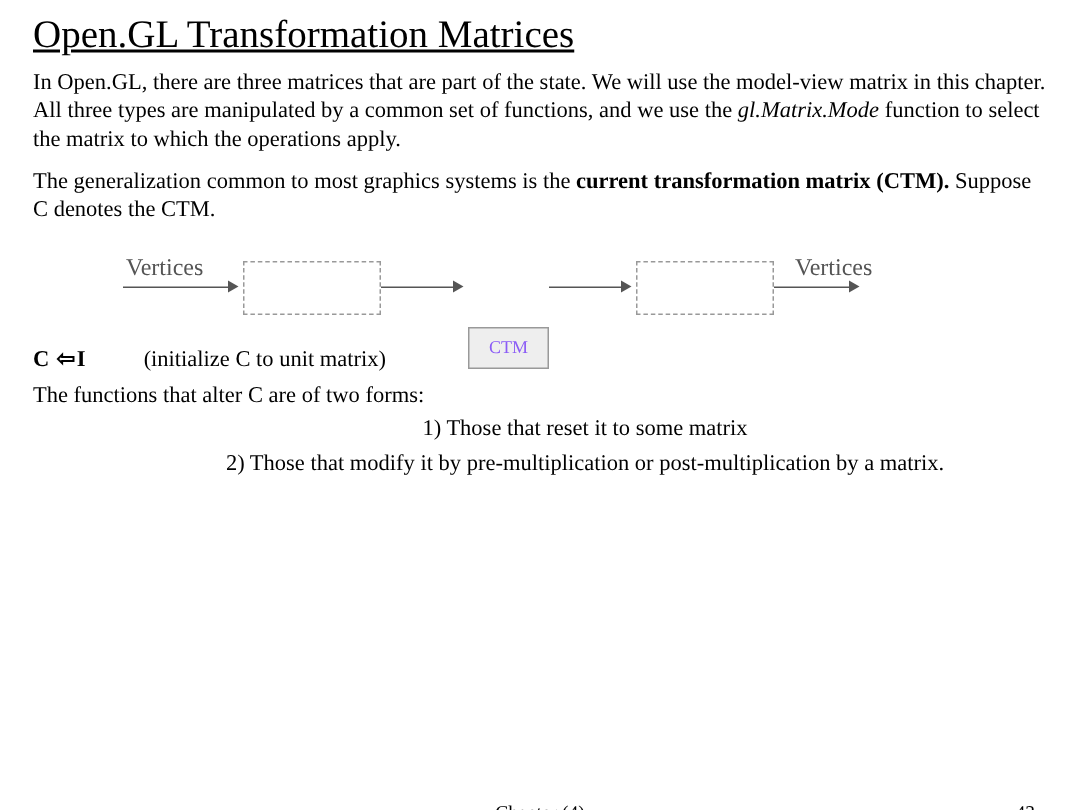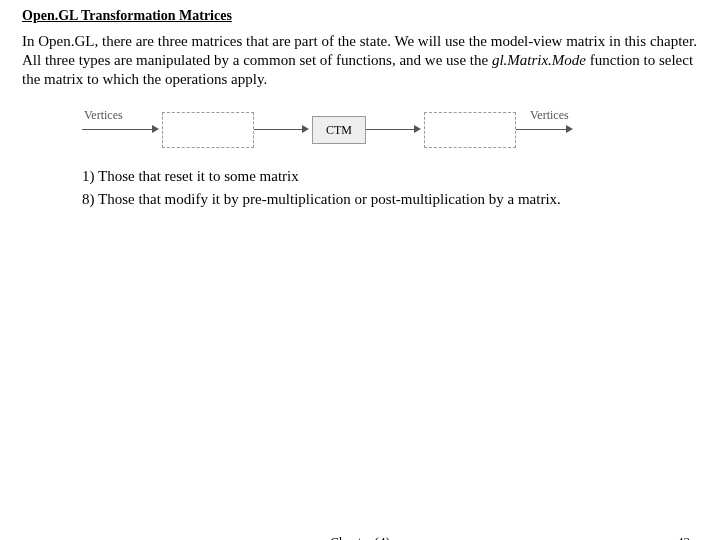--- a/index.html
+++ b/index.html
@@ -13,22 +13,22 @@
     background: #fff;
     box-sizing: border-box;
   }
   .page {
     padding: 8px 22px 8px 22px;
     position: relative;
     height: 100%;
     box-sizing: border-box;
   }
   .title {
-    font-size: 14px;
-    font-weight: bold;
+    font-size: 26px;
+    font-weight: normal;
     text-decoration: underline;
     margin-bottom: 8px;
   }
   .para {
     line-height: 1.25;
     margin-bottom: 10px;
   }
   .italic { font-style: italic; }
   .bold { font-weight: bold; }
   .diagram {
@@ -38,21 +38,22 @@
     height: 62px;
   }
   .box {
     position: absolute;
     border: 1px solid #999;
     background: #eee;
     font-size: 12px;
     display: flex;
     align-items: center;
     justify-content: center;
-    color: #000000;
+    color: #8b5cf6;
+    margin-top: 40px;
   }
   .dashbox {
     position: absolute;
     border: 1px dashed #999;
     background: #fff;
   }
   .arrow-line {
     position: absolute;
     height: 1px;
     background: #555;
@@ -61,35 +62,36 @@
   .arrow-head {
     position: absolute;
     width: 0; height: 0;
     border-top: 4px solid transparent;
     border-bottom: 4px solid transparent;
     border-left: 7px solid #555;
     top: 27px;
   }
   .dlabel {
     position: absolute;
-    font-size: 12px;
+    font-size: 16px;
     color: #555;
   }
   .eqrow {
     margin: 6px 0 6px 0;
   }
   .eqrow .lhs { display: inline-block; min-width: 70px; font-weight: bold; }
   .inline-arrow {
     display: inline-block;
     font-weight: bold;
     font-size: 15px;
     margin: 0 1px;
   }
   .list {
     margin: 4px 0 10px 60px;
+    text-align: center;
   }
   .list-item {
     margin-bottom: 6px;
   }
   .eq3 {
     margin: 6px 0 6px 0;
   }
   .eq3 .chunk {
     display: inline-block;
     font-weight: bold;
@@ -116,42 +118,52 @@
 <body>
 
 <div class="page">
 
   <div class="title">Open.GL Transformation Matrices</div>
 
   <div class="para">
     <span>In Open.GL, there are three matrices that are part of the state.  We will use the model-view matrix in this chapter.  All three types are manipulated by a common set of functions, and we use the </span><span class="italic">gl.Matrix.Mode</span><span> function to select the matrix to which the operations apply.</span>
   </div>
 
+  <div class="para">
+    <span>The generalization common to most graphics systems is the </span><span class="bold">current transformation matrix (CTM).</span><span>  Suppose C denotes the CTM.</span>
+  </div>
 
   <div class="diagram">
     <span class="dlabel" style="left:22px; top:10px;">Vertices</span>
     <div class="arrow-line" style="left:20px; width:70px;"></div>
     <div class="arrow-head" style="left:90px;"></div>
     <div class="dashbox" style="left:100px; top:14px; width:90px; height:34px;"></div>
     <div class="arrow-line" style="left:192px; width:48px;"></div>
     <div class="arrow-head" style="left:240px;"></div>
     <div class="box" style="left:250px; top:18px; width:52px; height:26px;">CTM</div>
     <div class="arrow-line" style="left:304px; width:48px;"></div>
     <div class="arrow-head" style="left:352px;"></div>
     <div class="dashbox" style="left:362px; top:14px; width:90px; height:34px;"></div>
     <div class="arrow-line" style="left:454px; width:50px;"></div>
     <div class="arrow-head" style="left:504px;"></div>
     <span class="dlabel" style="left:468px; top:10px;">Vertices</span>
   </div>
 
+  <div class="eqrow">
+    <span class="lhs">
+      <span>C </span><span class="inline-arrow">⇦</span><span>I</span>
+    </span>
+    <span>(initialize C to unit matrix)</span>
+  </div>
 
+  <div class="para" style="margin-bottom:4px;">The functions that alter C are of two forms:</div>
 
   <div class="list">
     <div class="list-item">1) Those that reset it to some matrix</div>
-    <div class="list-item">8) Those that modify it by pre-multiplication or post-multiplication by a matrix.</div>
+    <div class="list-item">2) Those that modify it by pre-multiplication or post-multiplication by a matrix.</div>
   </div>
 
 
 
 
   <div class="footer">
     <div class="center">Chapter (4)</div>
     <div class="right">43</div>
   </div>
 

